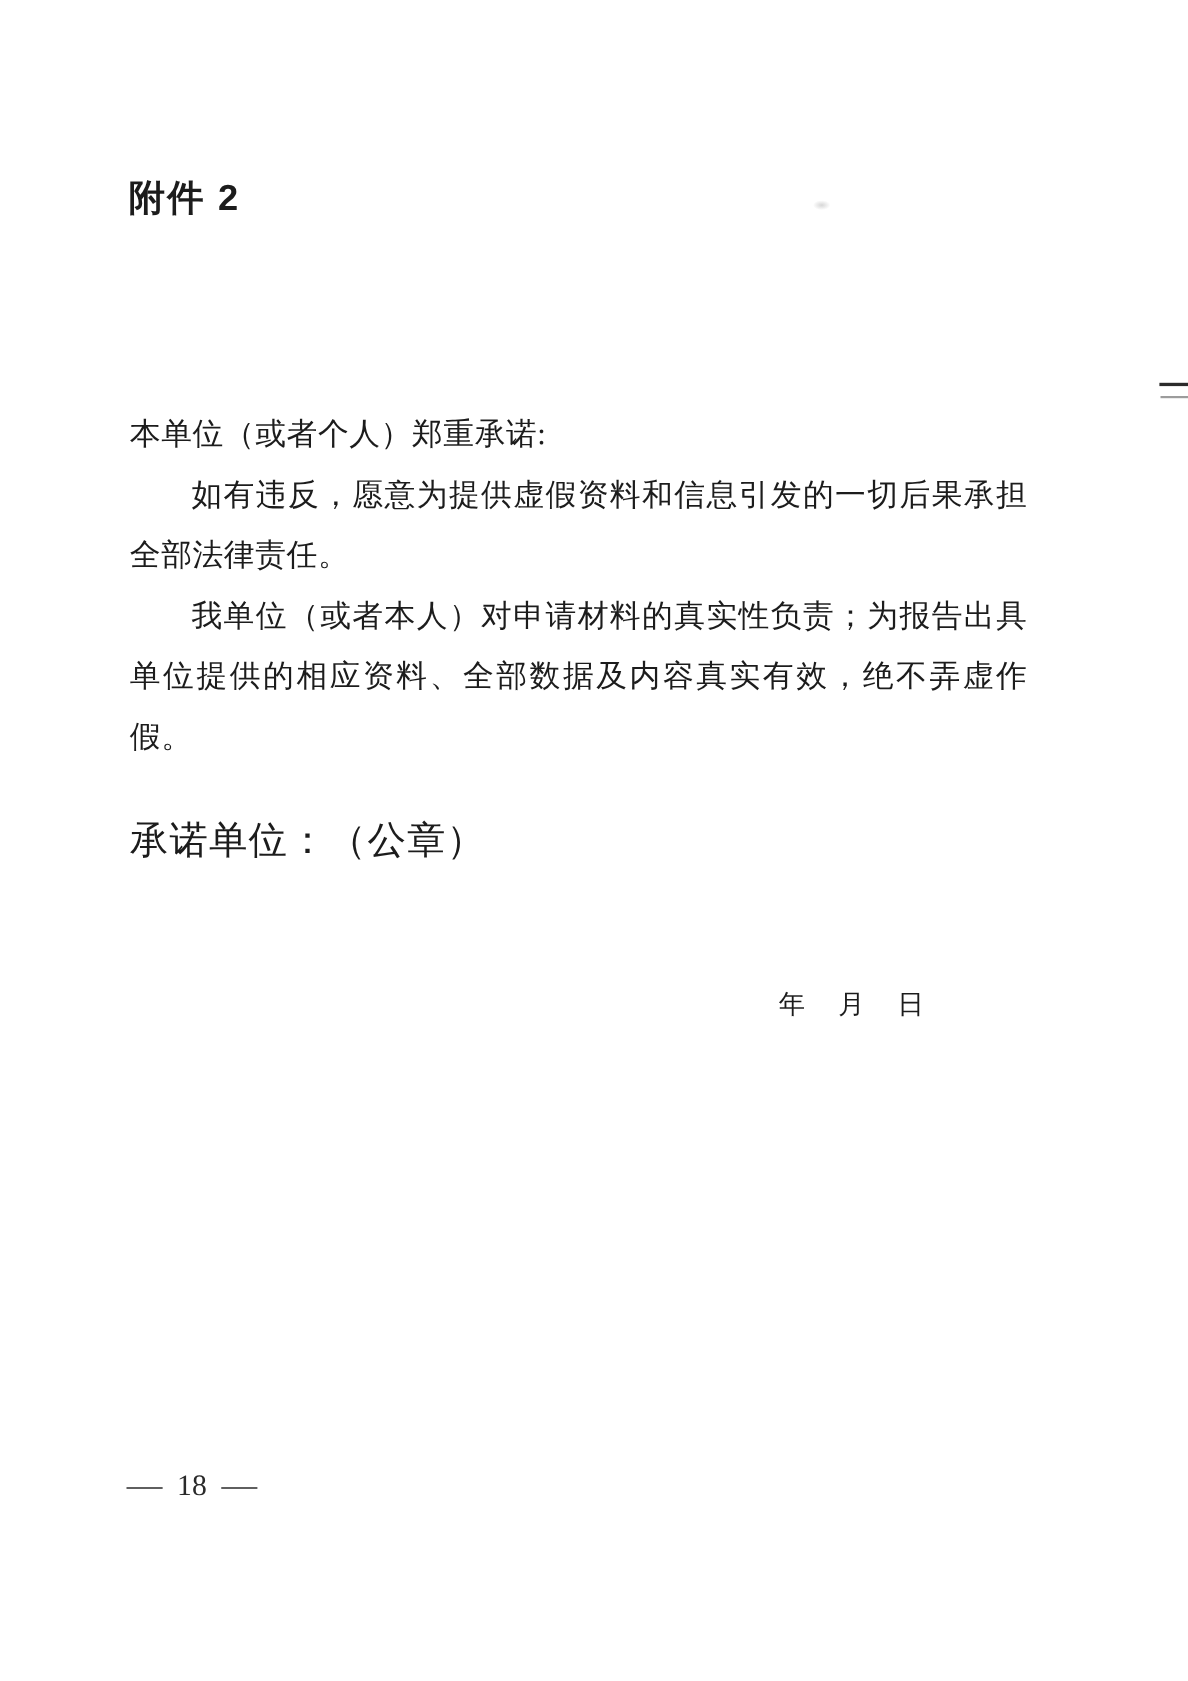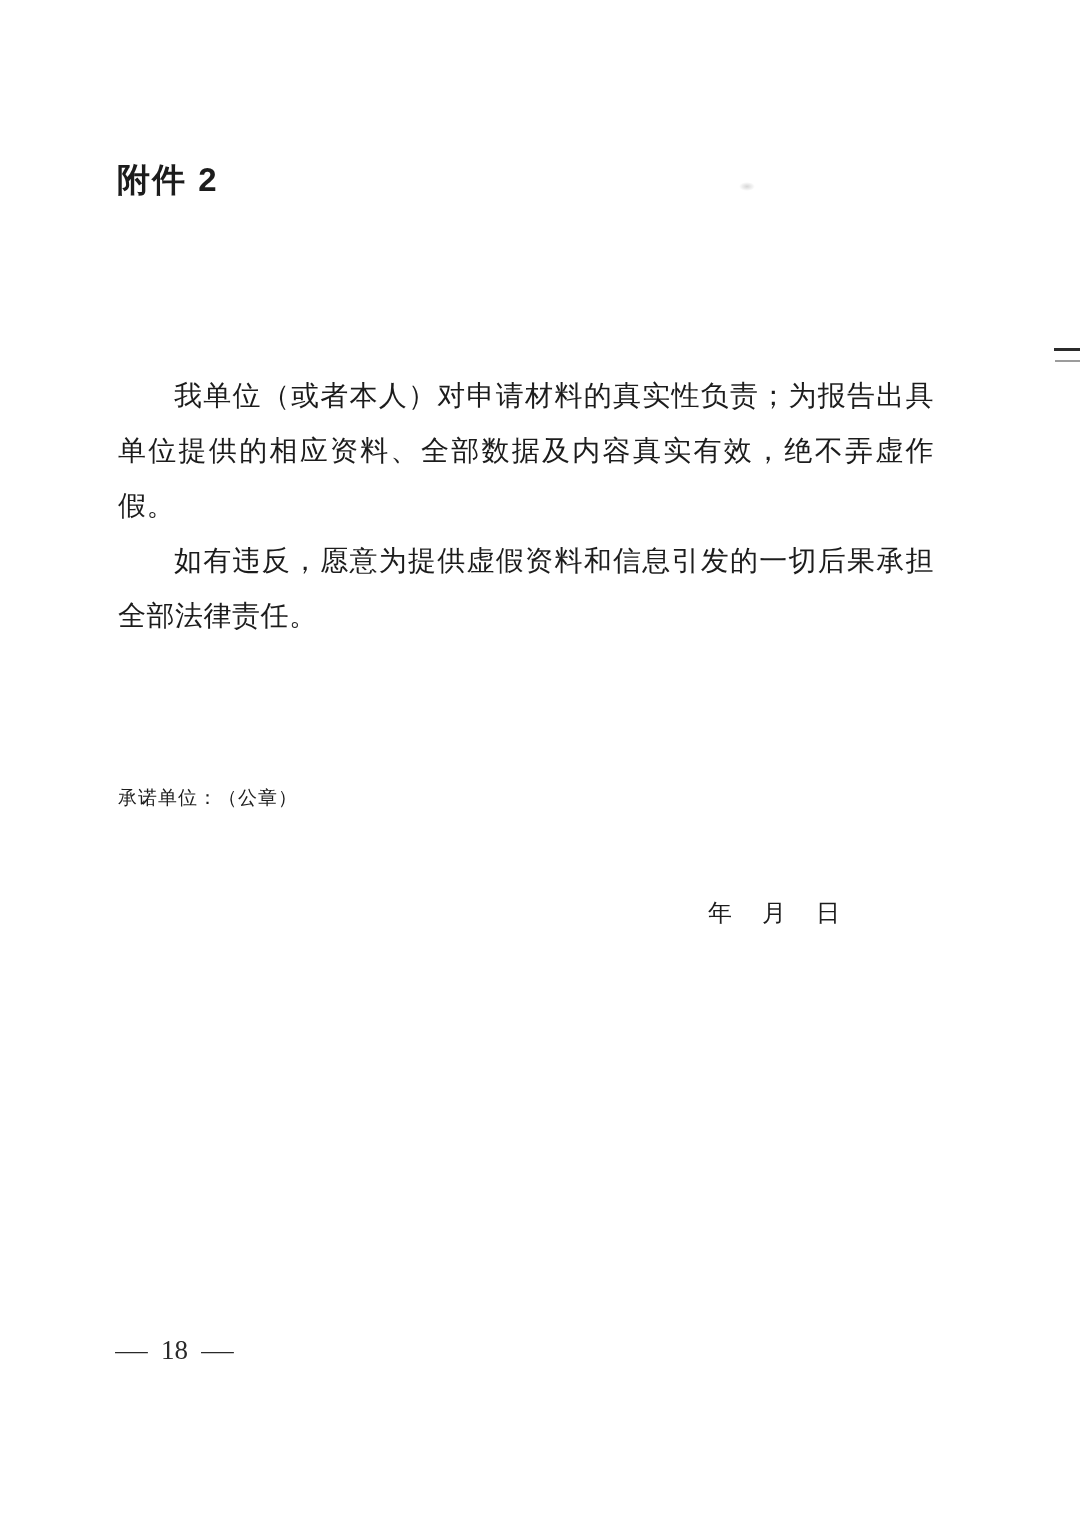--- a/index.html
+++ b/index.html
@@ -46,23 +46,22 @@
     text-align: justify;
     text-justify: inter-ideograph;
     letter-spacing: 0.5px;
   }
   .body-text p { margin: 0; }
   .body-text p.para { text-indent: 2em; }
   .unit-line {
     position: absolute;
     left: 118px;
     top: 740px;
-    font-size: 19px;
+    font-size: 35px;
     letter-spacing: 1px;
-    margin-top: 45px;
   }
   .rep-line {
     position: absolute;
     left: 253px;
     top: 844px;
     font-size: 29px;
     letter-spacing: 1px;
   }
   .date-line {
     position: absolute;
@@ -115,22 +114,23 @@
 
   <div class="scan-smudge"></div>
 
 
   <div class="edge-marks">
     <div class="mark-1"></div>
     <div class="mark-2"></div>
   </div>
 
   <div class="body-text">
+    <p class="salutation">本单位（或者个人）郑重承诺:</p>
+    <p class="para">如有违反，愿意为提供虚假资料和信息引发的一切后果承担全部法律责任。</p>
     <p class="para">我单位（或者本人）对申请材料的真实性负责；为报告出具单位提供的相应资料、全部数据及内容真实有效，绝不弄虚作假。</p>
-    <p class="para">如有违反，愿意为提供虚假资料和信息引发的一切后果承担全部法律责任。</p>
   </div>
 
   <div class="unit-line">承诺单位：（公章）</div>
 
 
   <div class="date-line">年　月　日</div>
 
   <div class="page-footer">
     <span class="dash">—</span>
     <span class="num">18</span>

